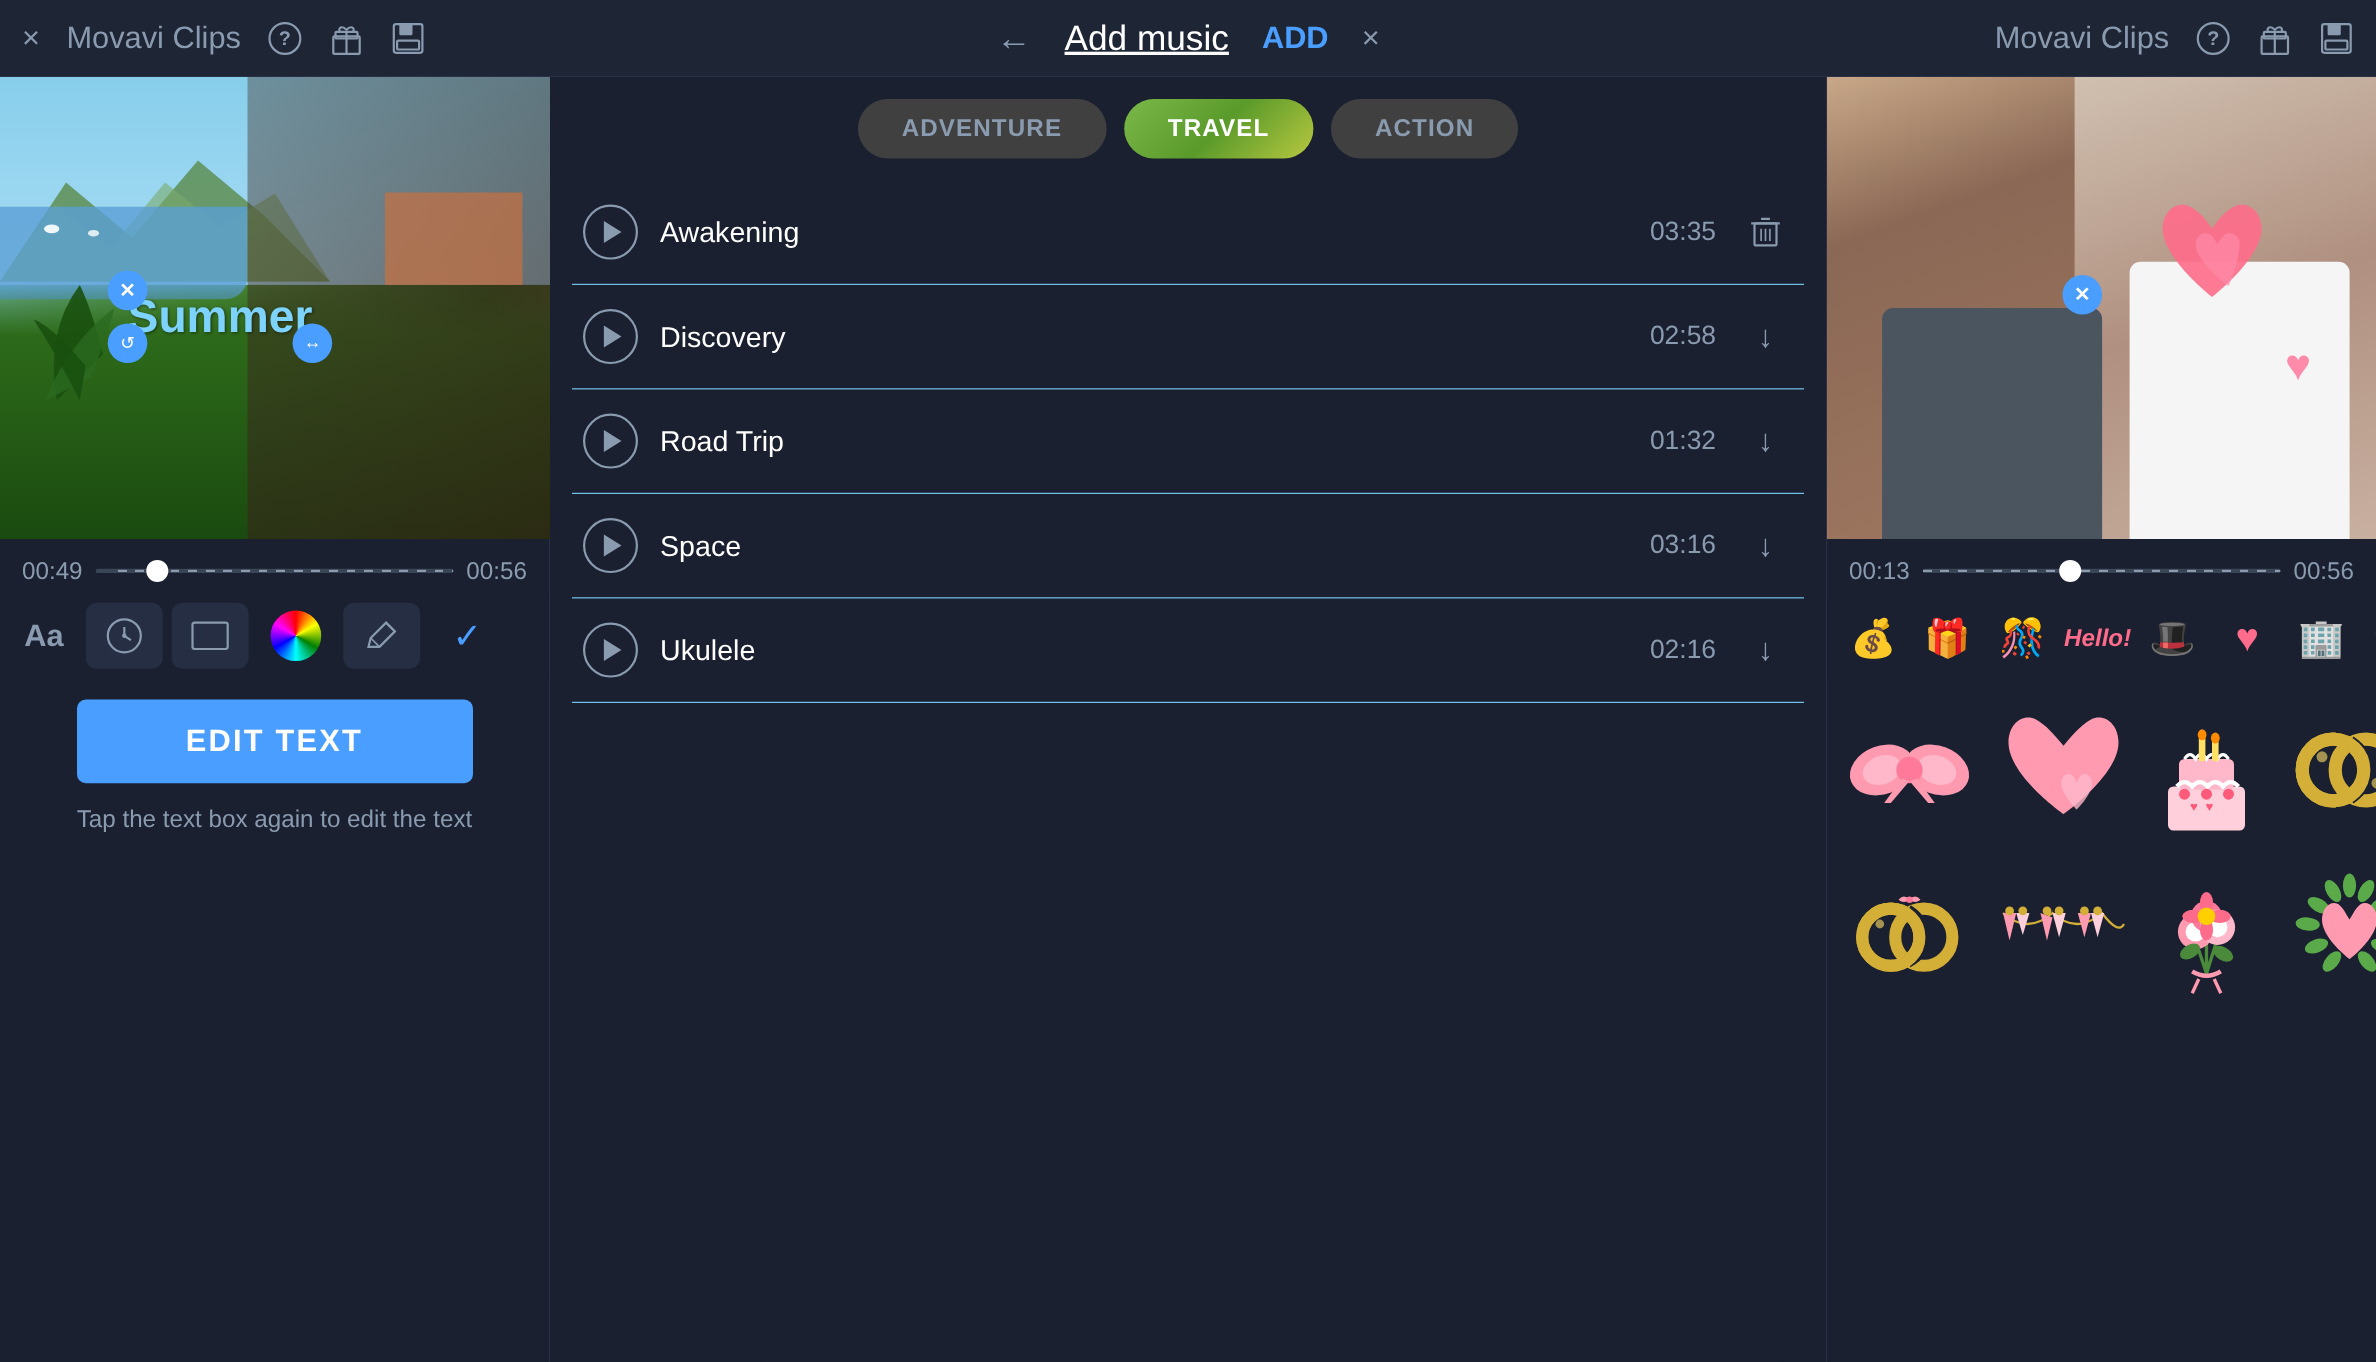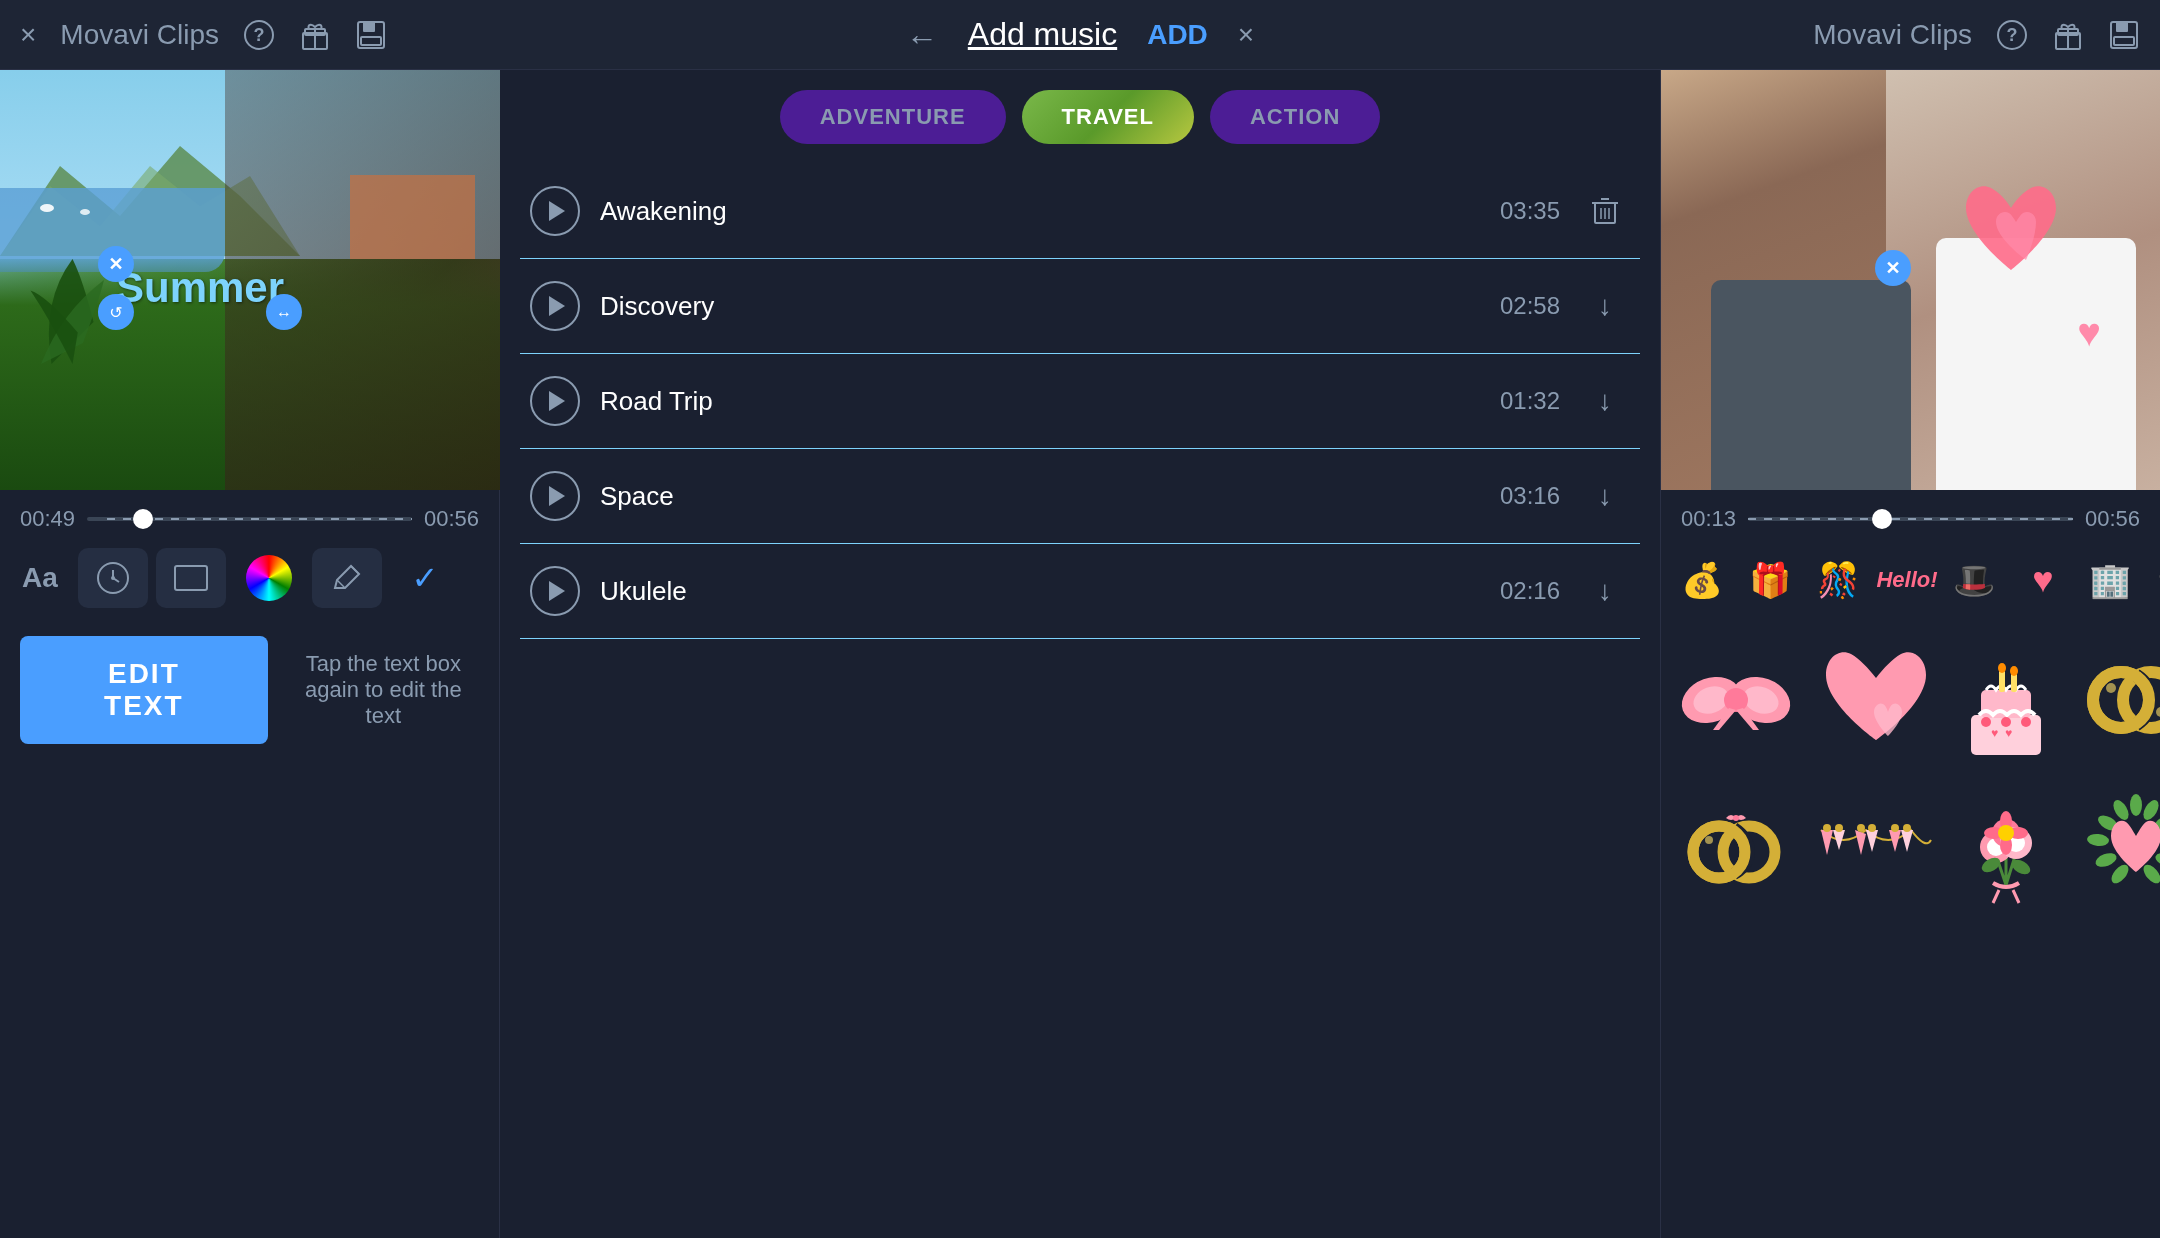--- a/index.html
+++ b/index.html
@@ -231,21 +231,21 @@
       cursor: pointer;
       color: #4a9eff;
       font-size: 32px;
       display: flex; align-items: center; justify-content: center;
     }
 
     
     .edit-text-section {
       padding: 20px;
       display: flex;
-      flex-direction: row;
+      flex-direction: column;
       align-items: center;
       gap: 20px;
     }
     .edit-text-btn {
       background: #4a9eff;
       color: #fff;
       border: none;
       border-radius: 8px;
       padding: 22px 60px;
       font-size: 28px;
@@ -274,21 +274,21 @@
     .music-tabs {
       display: flex;
       gap: 0;
       padding: 20px 20px 10px;
       justify-content: center;
       gap: 16px;
     }
     .music-tab {
       padding: 14px 40px;
       border-radius: 30px;
-      background: #4c1d95;
+      background: #404040;
       border: none;
       color: #8a9bb0;
       font-size: 22px;
       font-weight: 600;
       letter-spacing: 1px;
       cursor: pointer;
     }
     .music-tab.active {
       background: linear-gradient(135deg, #7ab84a 0%, #5a9a2a 50%, #b8c840 100%);
       color: #fff;

